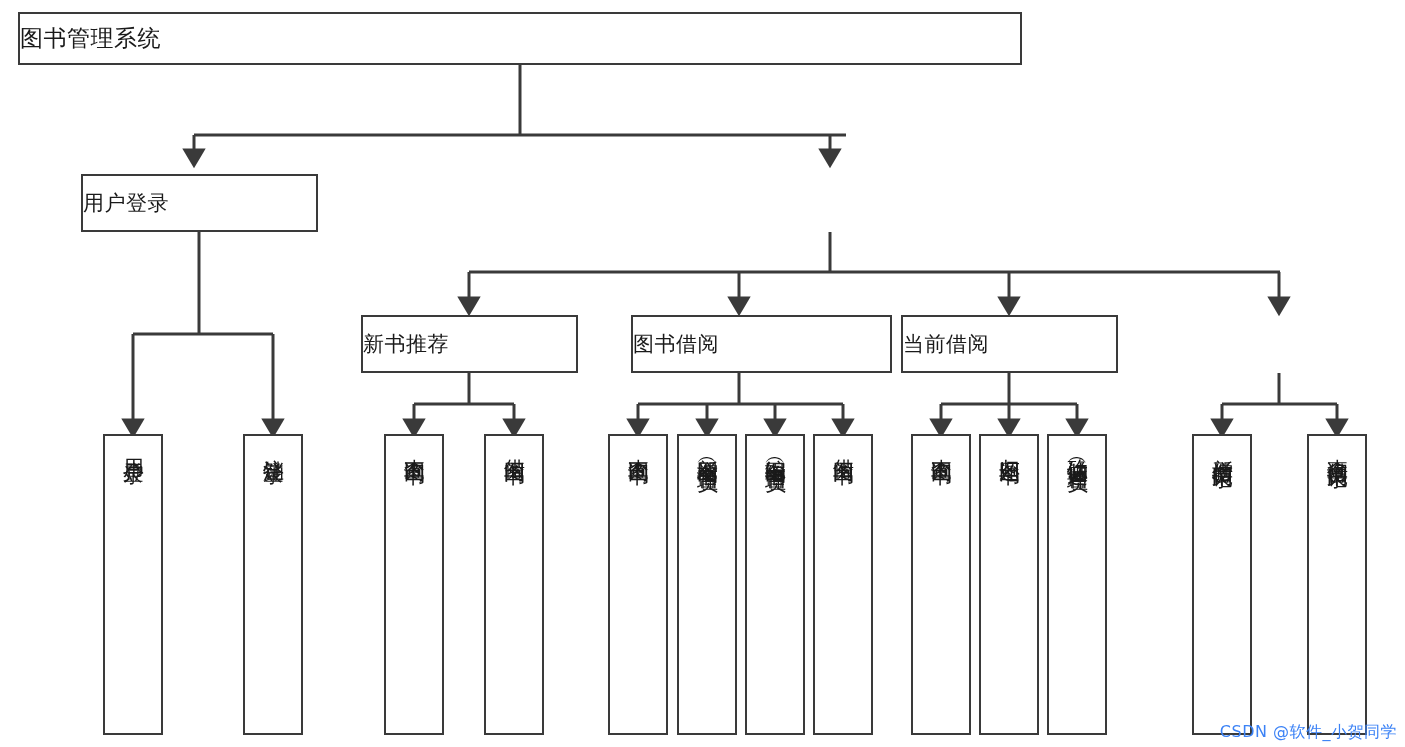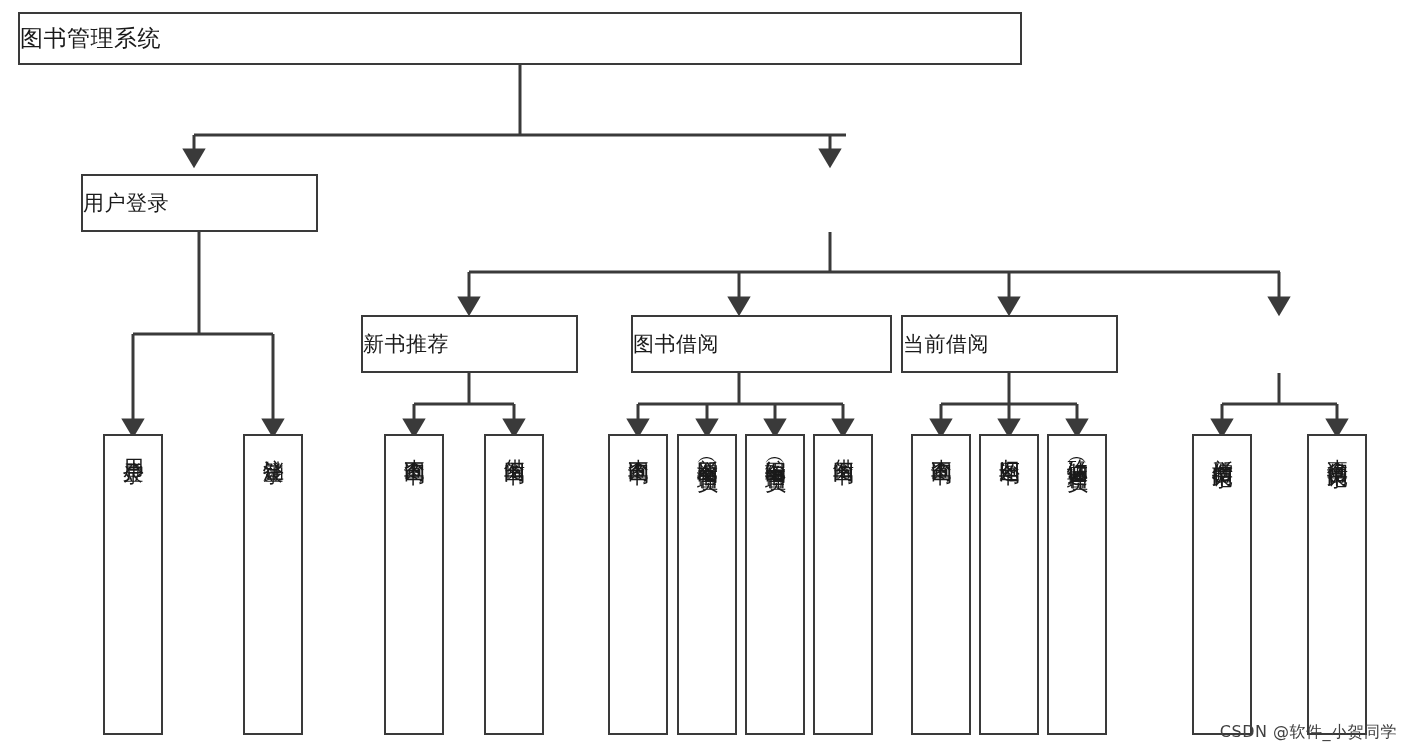--- a/index.html
+++ b/index.html
@@ -57,21 +57,21 @@
     letter-spacing: 2px;
   }
   #root-node .node-label {
     font-size: 23px;
   }
   #watermark {
     position: absolute;
     right: 8px;
     bottom: 4px;
     font-size: 16px;
-    color: #404040;
+    color: #3b82f6;
     white-space: nowrap;
     letter-spacing: 0.5px;
   }
 </style>
 </head>
 <body>
 
 <div id="diagram-root">
 
   <svg id="svg-layer" viewBox="0 0 1405 747" xmlns="http://www.w3.org/2000/svg">

